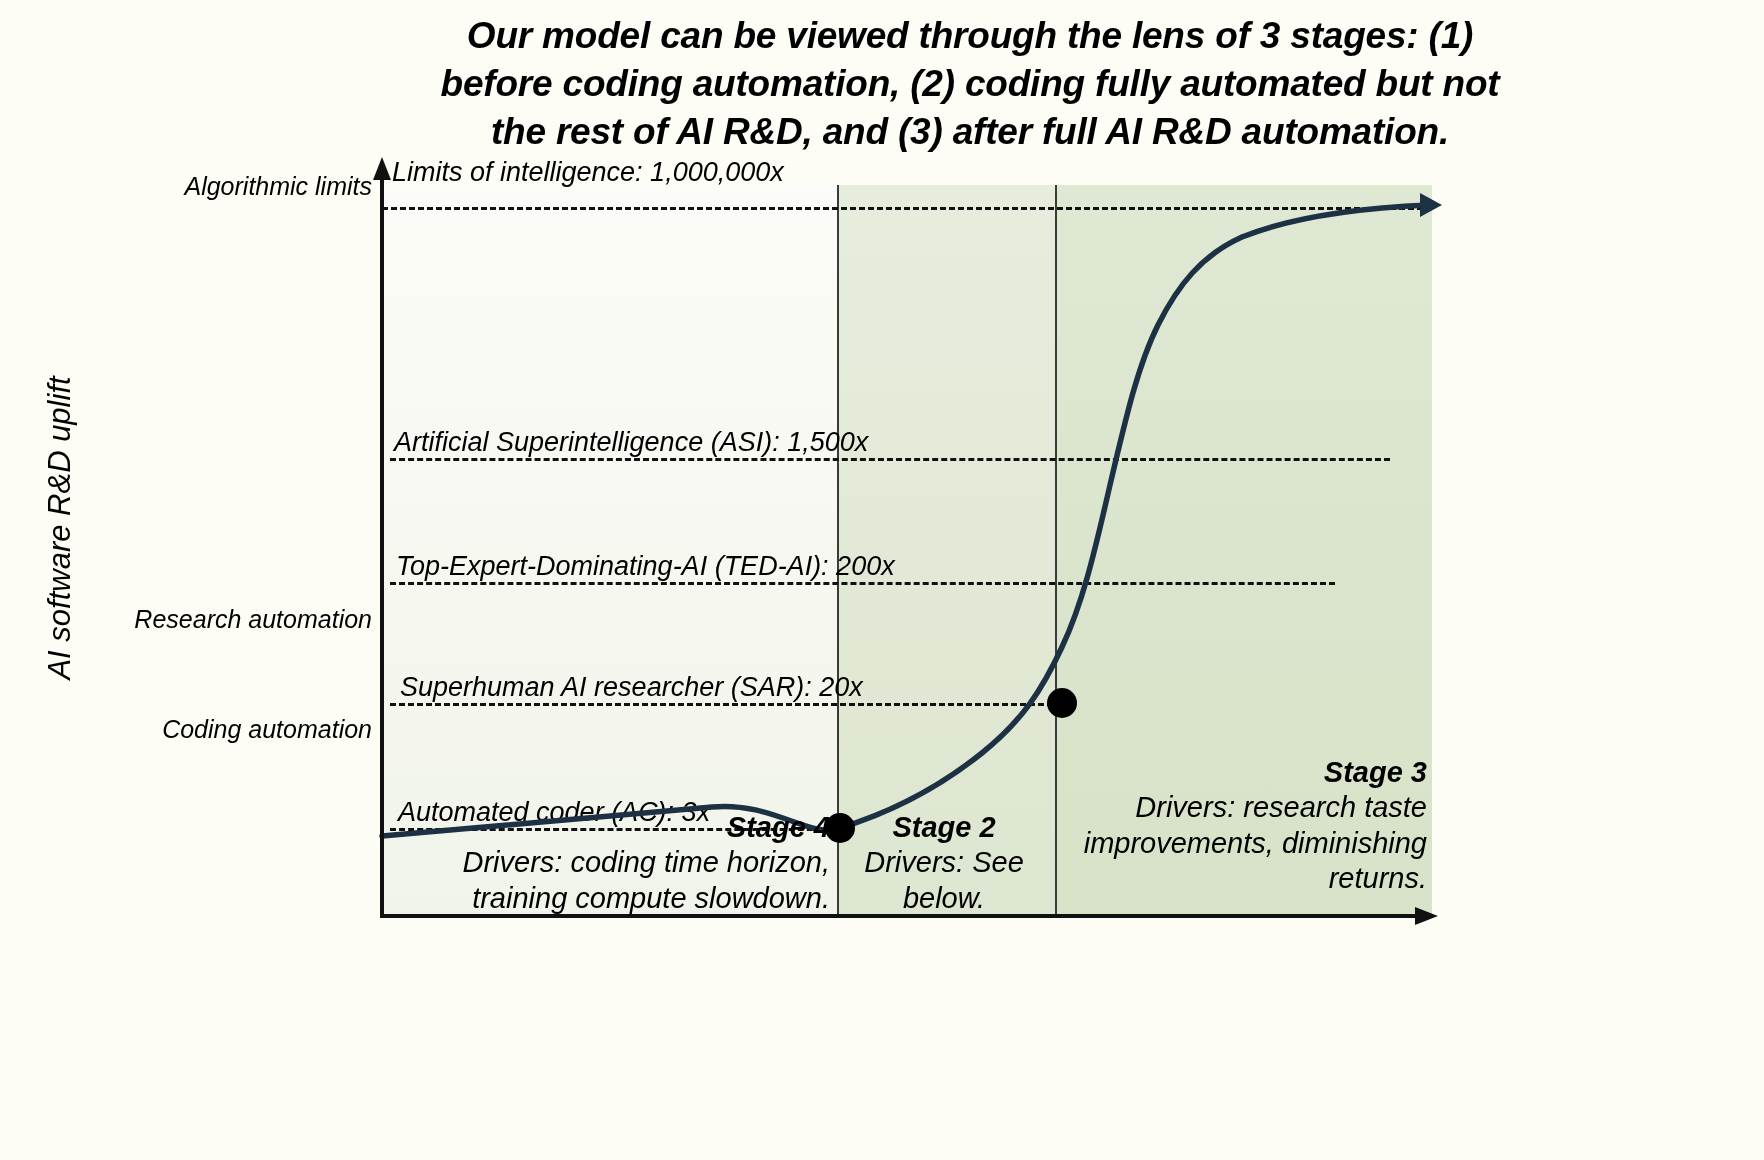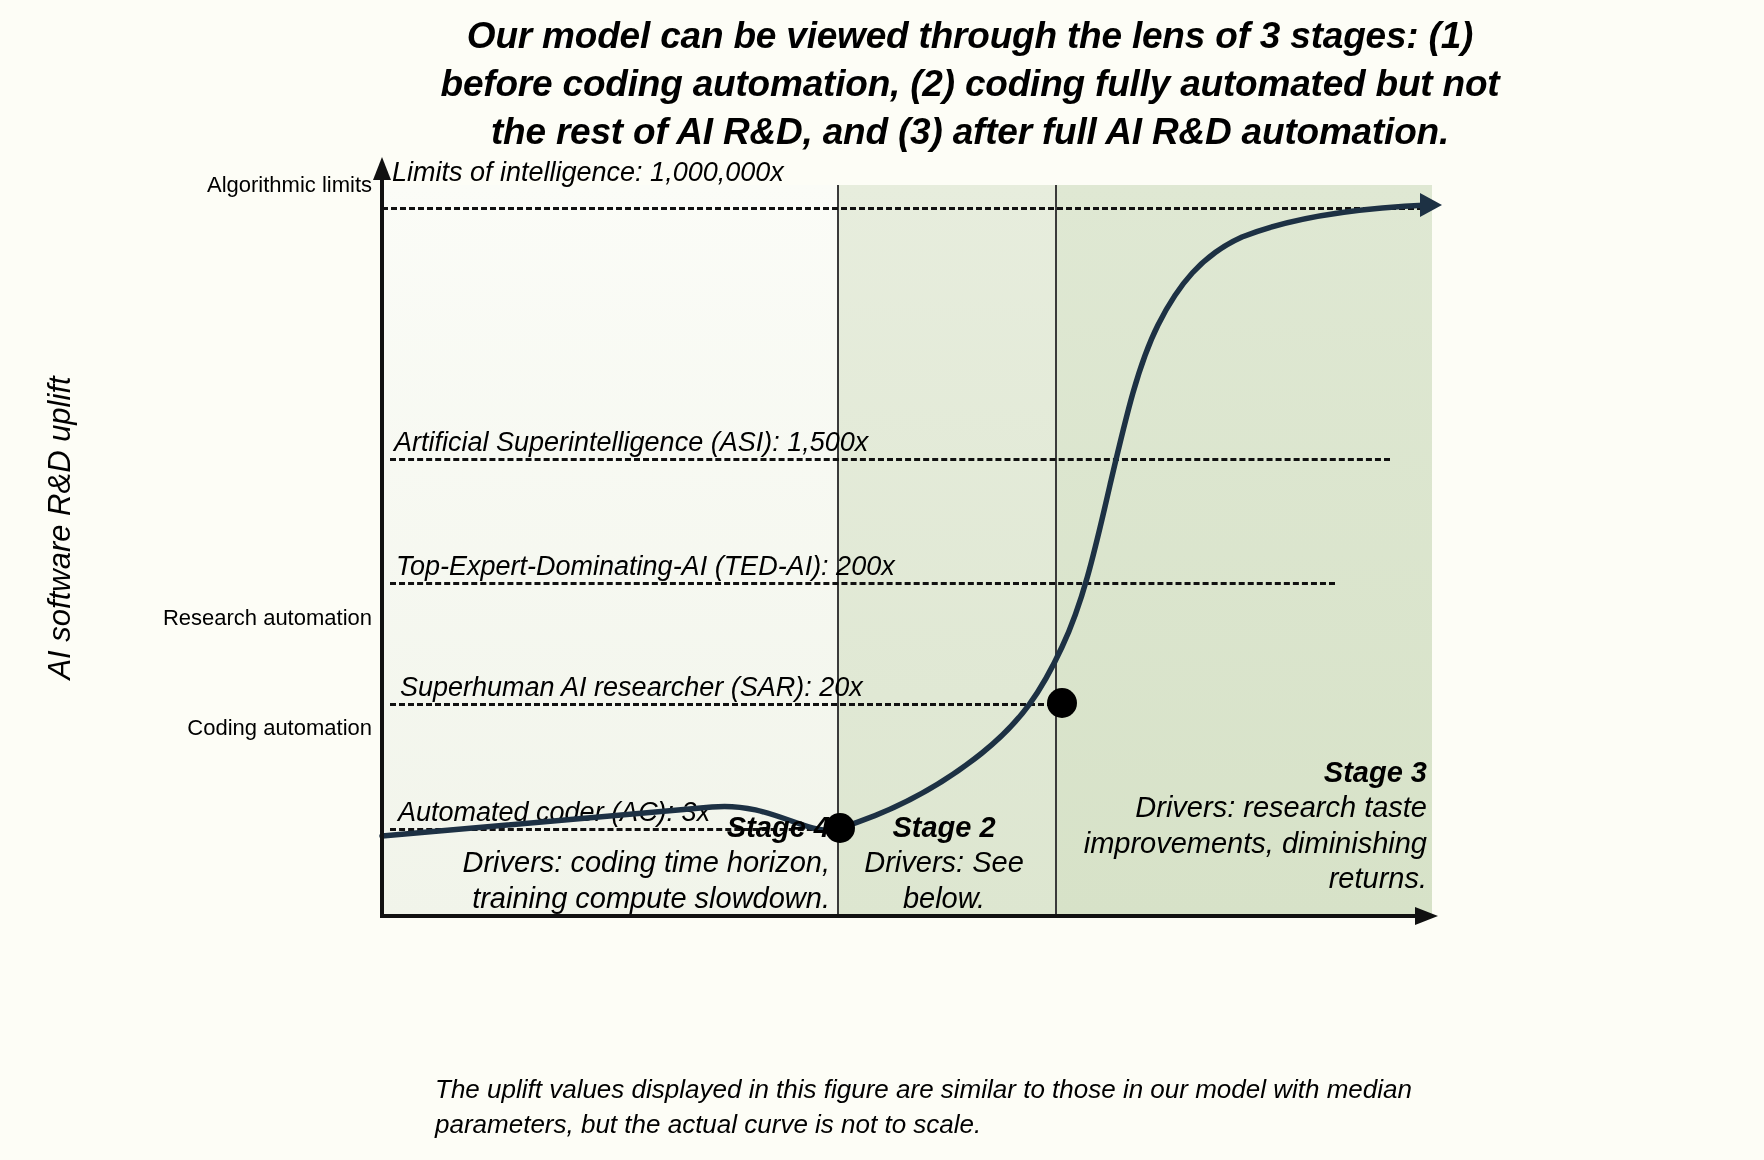--- a/index.html
+++ b/index.html
@@ -50,21 +50,22 @@
     font-style: italic;
     font-size: 31px;
     color: #000;
     white-space: nowrap;
   }
 
   
   .tier-label {
     position: absolute;
     text-align: right;
-    font-size: 22px;
+    font-style: italic;
+    font-size: 25px;
     color: #000;
     white-space: nowrap;
     right: 1392px;   
   }
 
   
   #plot {
     position: absolute;
     left: 382px;
     top: 185px;
@@ -194,15 +195,14 @@
 
   <svg style="position:absolute;left:0;top:0;width:1764px;height:1160px;pointer-events:none;">
 
     <line x1="382" y1="170" x2="382" y2="918" stroke="#111111" stroke-width="4"></line>
     <path d="M 382 157 L 391 180 L 373 180 Z" fill="#111111"></path>
 
     <line x1="380" y1="916" x2="1425" y2="916" stroke="#111111" stroke-width="4"></line>
     <path d="M 1438 916 L 1415 925 L 1415 907 Z" fill="#111111"></path>
   </svg>
 
-  <div id="footnote">The uplift values displayed in this figure are similar to those in our model with median parameters, but the actual curve is not to scale.</div>
 
 </div>
 
 </body></html>

